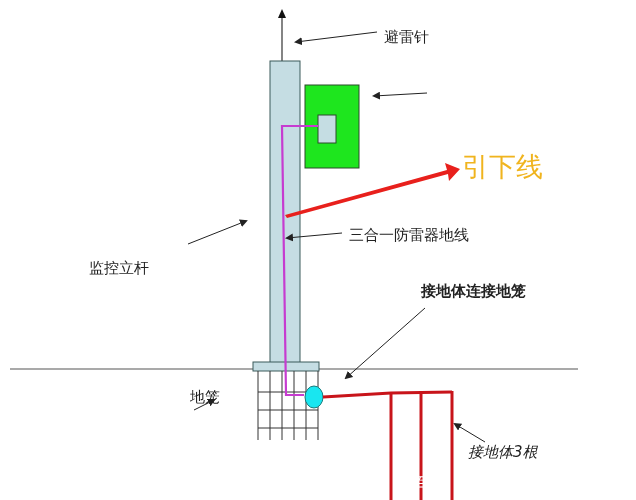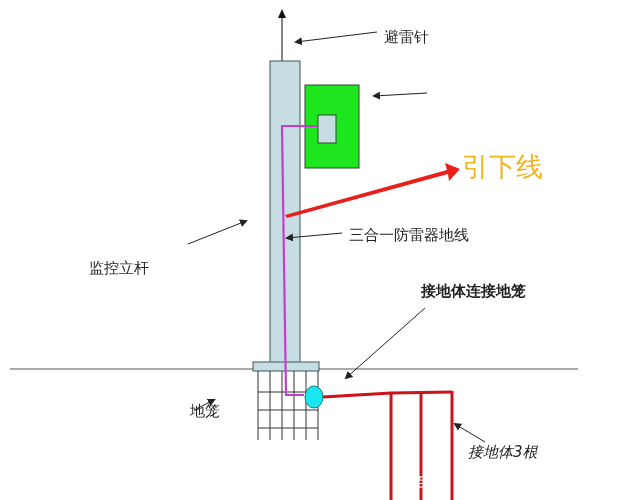--- a/index.html
+++ b/index.html
@@ -68,16 +68,16 @@
     <line x1="194" y1="410" x2="214" y2="400" stroke="#222" stroke-width="1" marker-end="url(#ah)"></line>
     <line x1="425" y1="308" x2="346" y2="378" stroke="#222" stroke-width="1" marker-end="url(#ah)"></line>
     <line x1="485" y1="442" x2="455" y2="424" stroke="#222" stroke-width="1" marker-end="url(#ah)"></line>
   </svg>
 
   <div class="label" style="left:384px; top:28px;">避雷针</div>
   <div class="label big" style="left:462px; top:149px;">引下线</div>
   <div class="label" style="left:349px; top:226px;">三合一防雷器地线</div>
   <div class="label" style="left:89px; top:259px;">监控立杆</div>
   <div class="label" style="left:421px; top:282px;font-weight:bold;">接地体连接地笼</div>
-  <div class="label" style="left:190px; top:402px;">地笼</div>
+  <div class="label" style="left:190px; top:388px;">地笼</div>
   <div class="label" style="left:468px; top:443px;font-style:italic;">接地体3根</div>
   <div class="watermark" style="left:414px; top:474px;">百</div>
 </div>
 
 </body></html>

